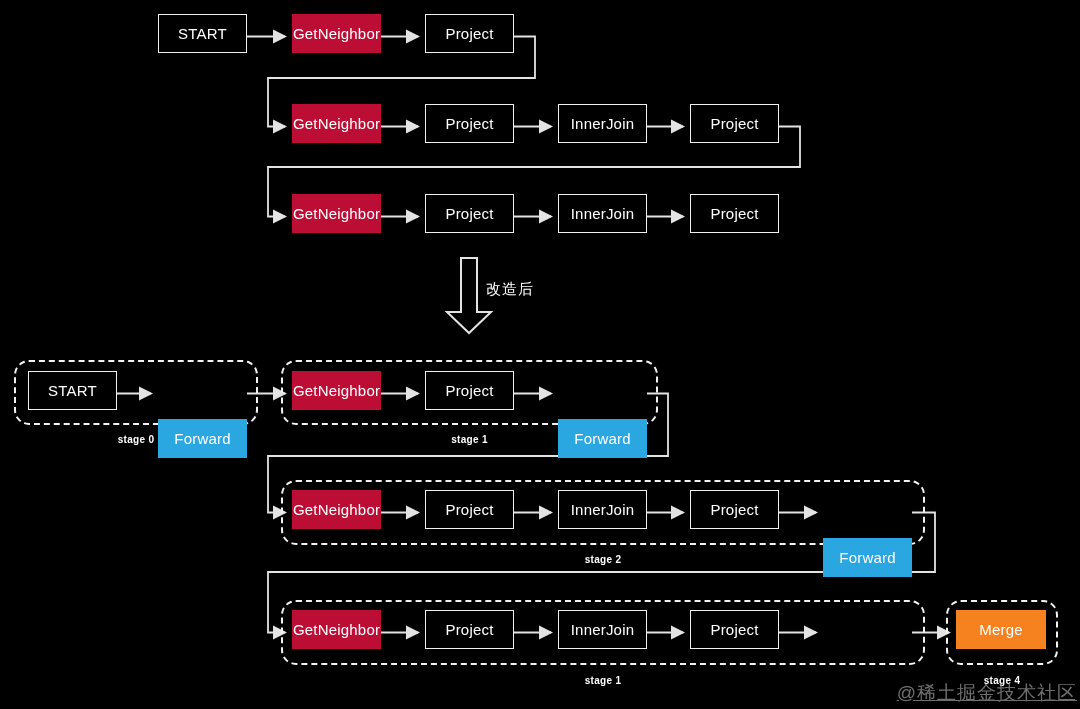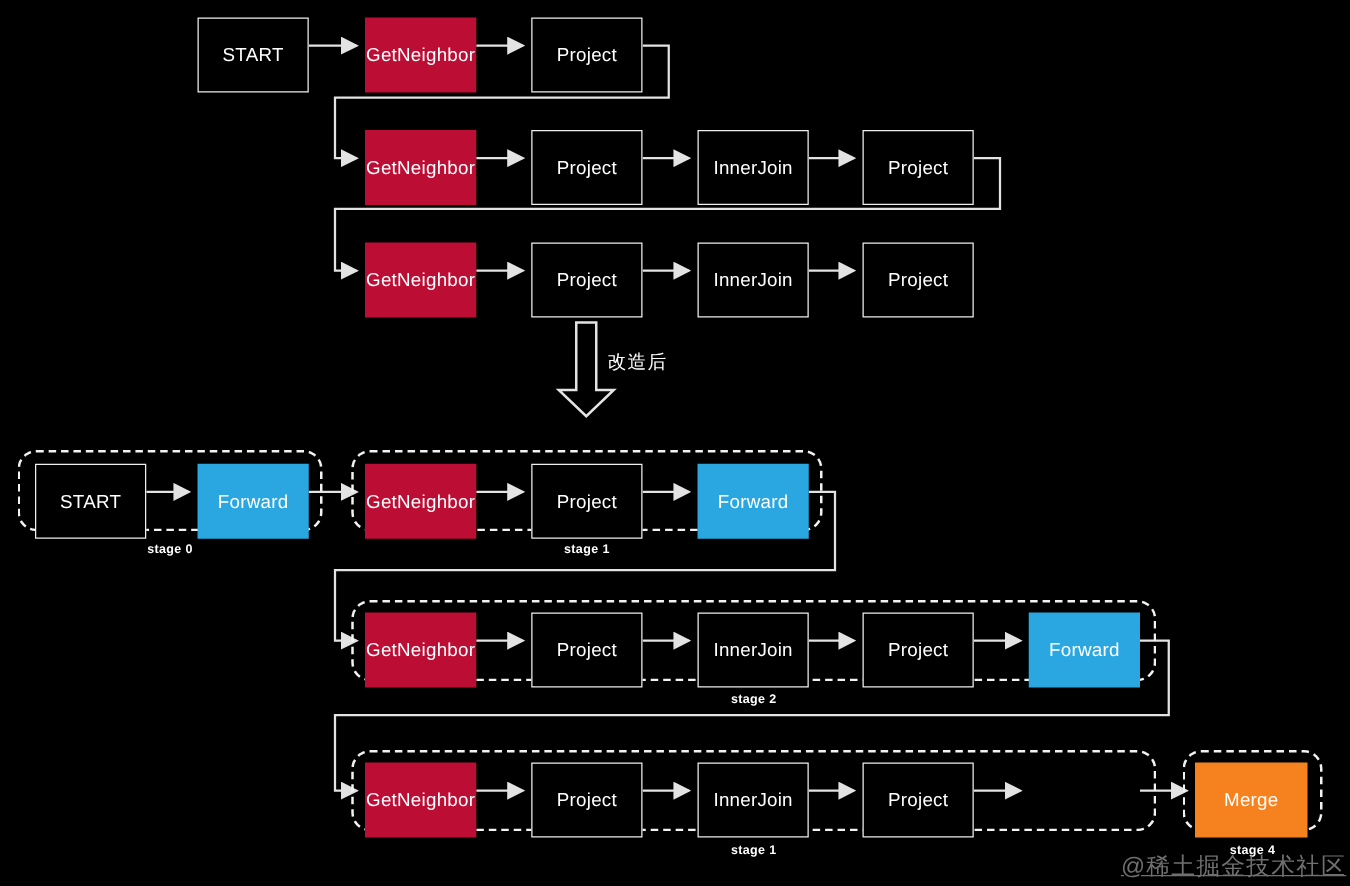--- a/index.html
+++ b/index.html
@@ -3,27 +3,27 @@
 <meta charset="utf-8">
 <style>
   html,body{margin:0;padding:0;background:#000;}
   .canvas{
     position:relative;width:1080px;height:709px;background:#000;overflow:hidden;
     font-family:"Liberation Sans","DejaVu Sans",sans-serif;
   }
   .wires{position:absolute;left:0;top:0;width:1080px;height:709px;pointer-events:none;}
   .wire{stroke:var(--line);stroke-width:1.8;fill:none;marker-end:url(#ah);}
   .node{
-    position:absolute;width:89px;height:60px;box-sizing:border-box;
+    position:absolute;width:89px;height:39px;box-sizing:border-box;
     display:flex;align-items:center;justify-content:center;
     color:var(--text);font-size:15px;letter-spacing:.2px;white-space:nowrap;
   }
   .node.plain{background:#000;border:1.5px solid var(--node_border);}
   .node.red{background:var(--red);}
-  .node.blue{background:var(--blue);}
+  .node.blue{background:var(--blue);margin-top:48px;}
   .node.purple{background:var(--purple);}
   .node.orange{background:var(--orange);}
   .stage-box{
     position:absolute;box-sizing:border-box;border:2px dashed var(--stage_border);
     border-radius:15px;background:transparent;
   }
   .stage-label{
     position:absolute;color:var(--text);font-size:10px;font-weight:600;
     text-align:center;letter-spacing:.3px;
   }

